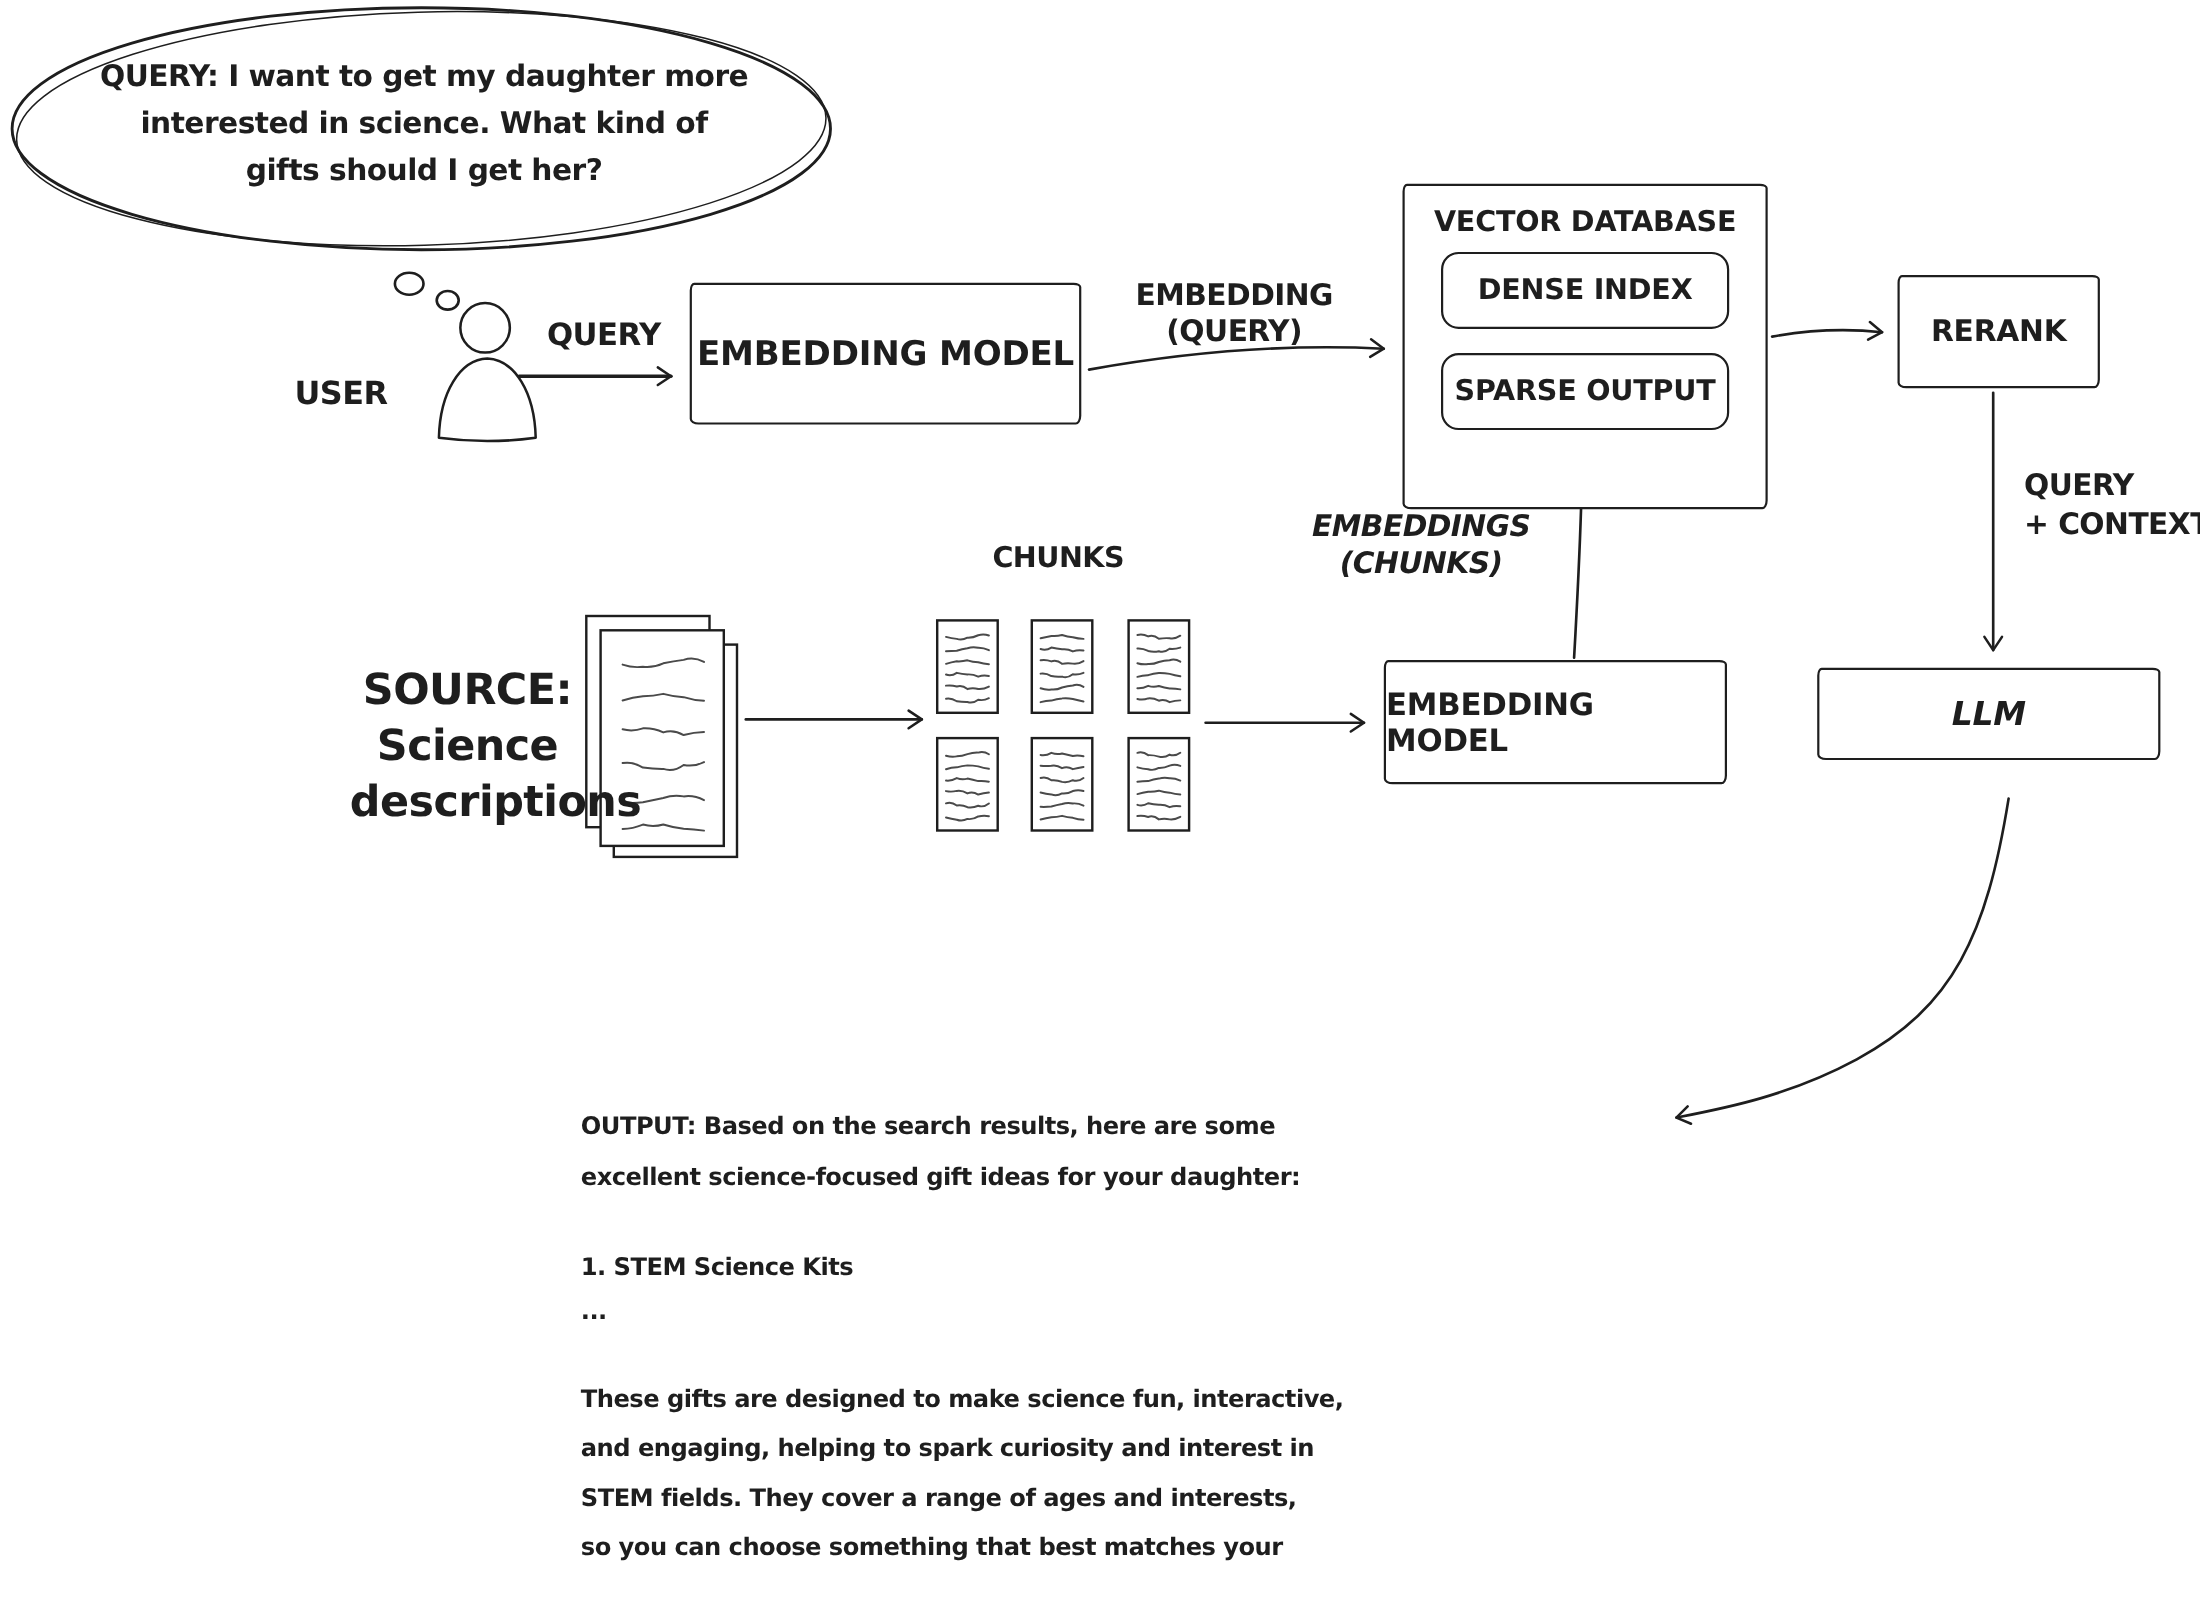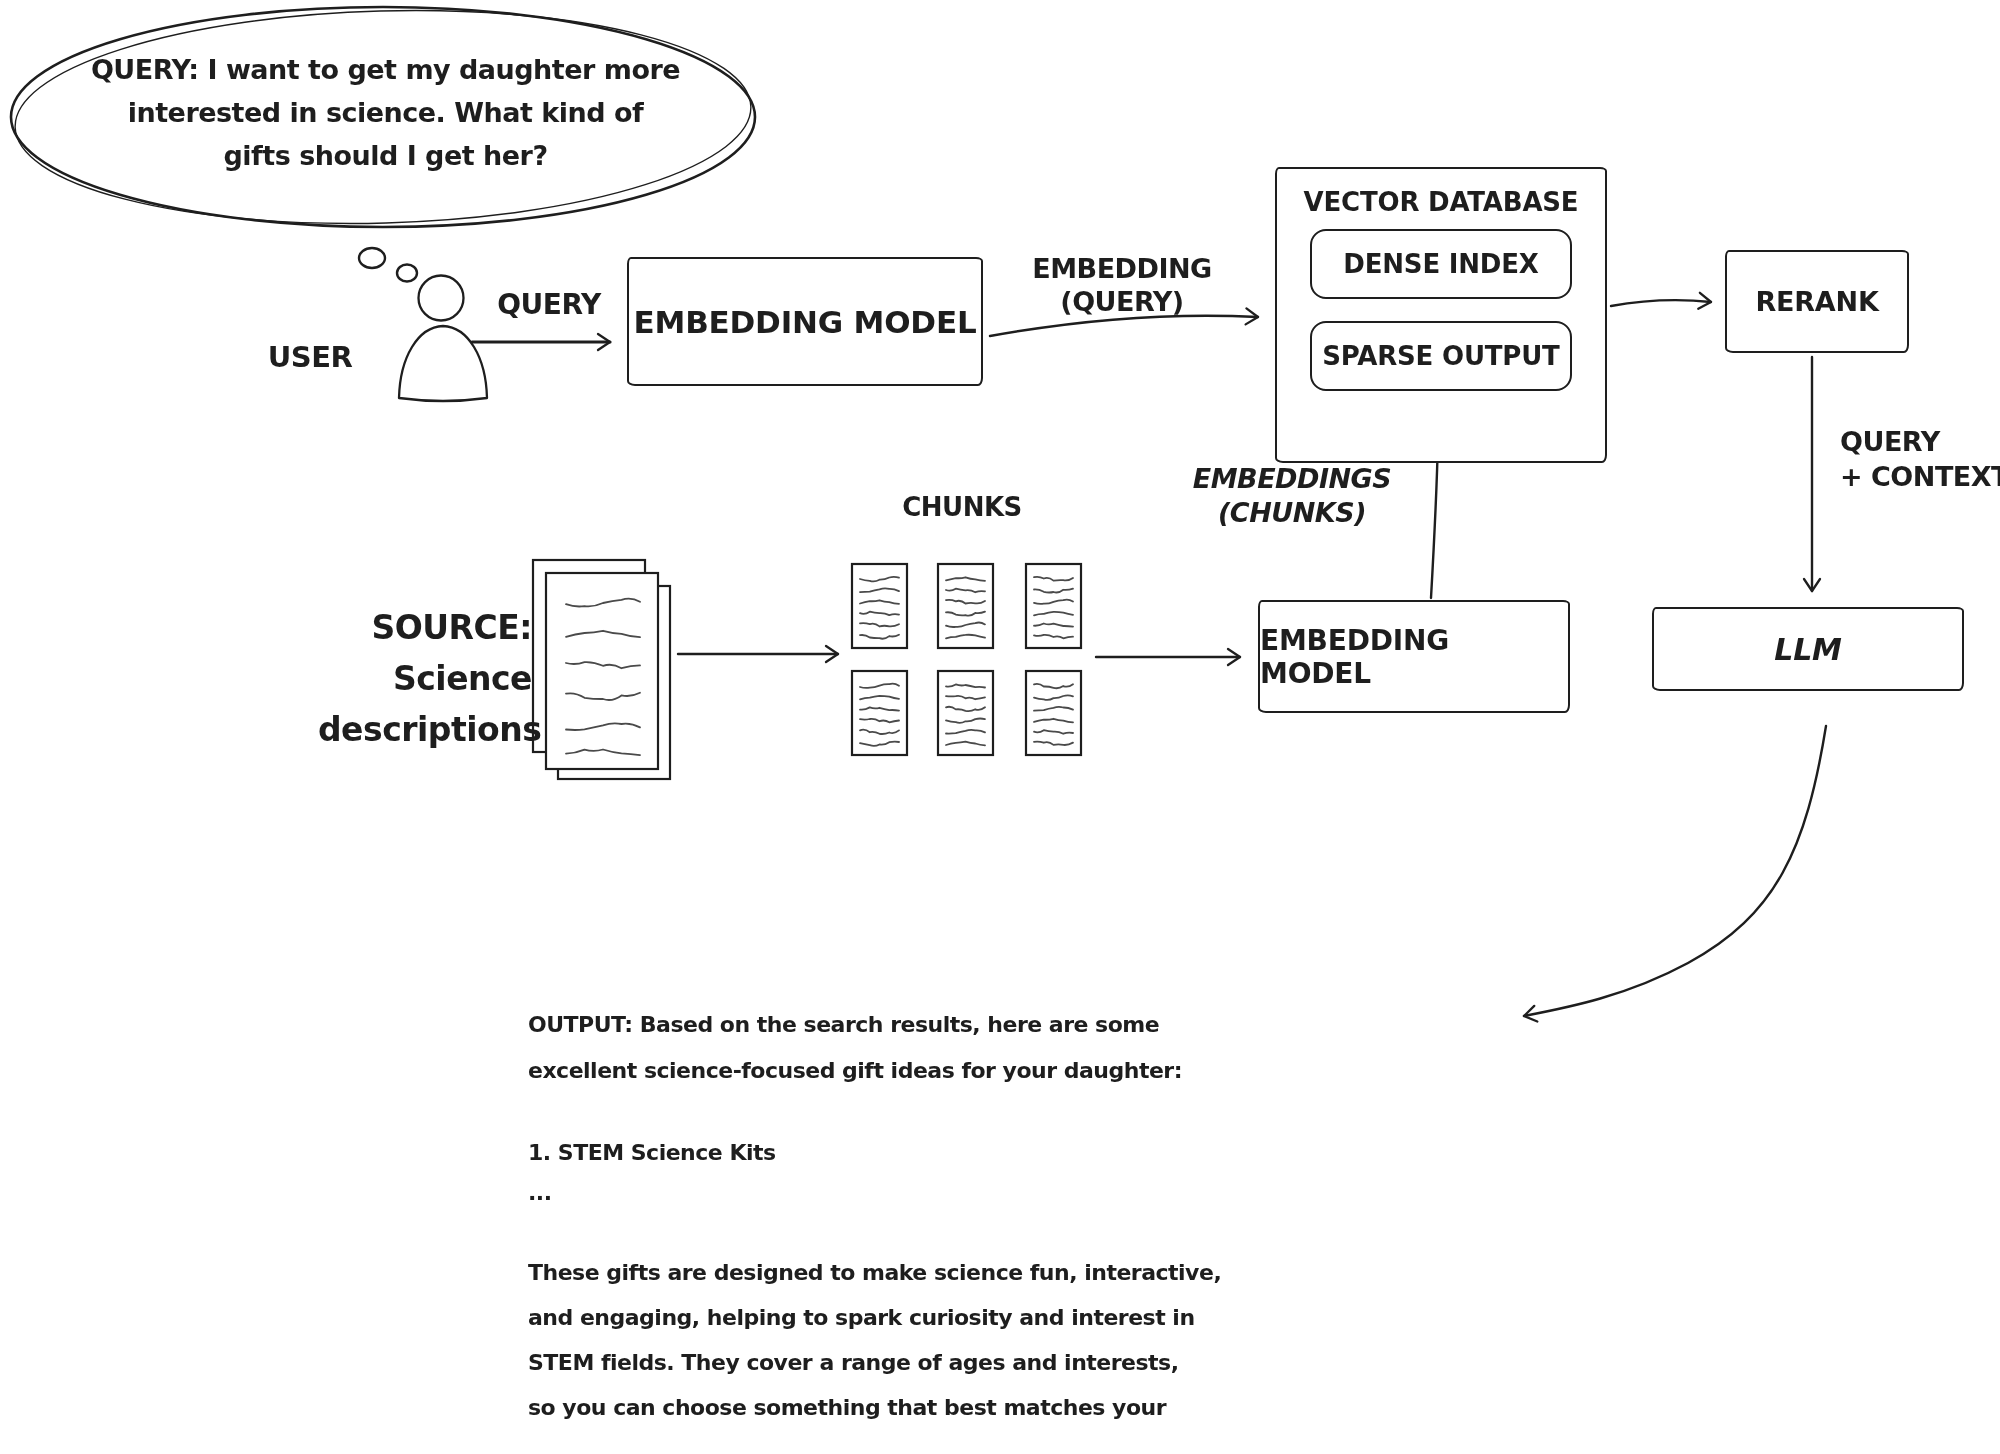--- a/index.html
+++ b/index.html
@@ -43,21 +43,21 @@
   #rerank{left:1725px;top:250px;width:184px;height:103px;font-size:27px;}
   #llm{left:1652px;top:607px;width:312px;height:84px;font-size:30px;font-style:italic;}
   #embox2{left:1258px;top:600px;width:312px;height:113px;font-size:28px;}
 
   #user-label{left:250px;top:340px;width:120px;font-size:29px;}
   #query-label{left:494px;top:288px;width:110px;font-size:28px;}
   #embq-label{left:1010px;top:252px;width:224px;font-size:27px;line-height:33px;}
   #qc-label{left:1840px;top:424px;font-size:27px;line-height:35px;text-align:left;}
   #embch-label{left:1180px;top:462px;width:224px;font-size:27px;line-height:34px;font-style:italic;}
   #chunks-label{left:896px;top:492px;width:132px;font-size:26px;}
-  #source-label{left:318px;top:602px;width:214px;font-size:33px;line-height:51px;text-align:right;}
+  #source-label{left:318px;top:602px;width:214px;font-size:39px;line-height:51px;}
 
   .out{position:absolute;left:528px;width:1010px;color:var(--ink);font-weight:bold;letter-spacing:-0.5px;font-size:22px;}
   #out-p1{top:1002px;line-height:46px;}
   #out-item{top:1140px;}
   #out-ell{top:1180px;}
   #out-p2{top:1230px;line-height:45px;margin-top:20px;}
 </style>
 </head>
 <body>
 

